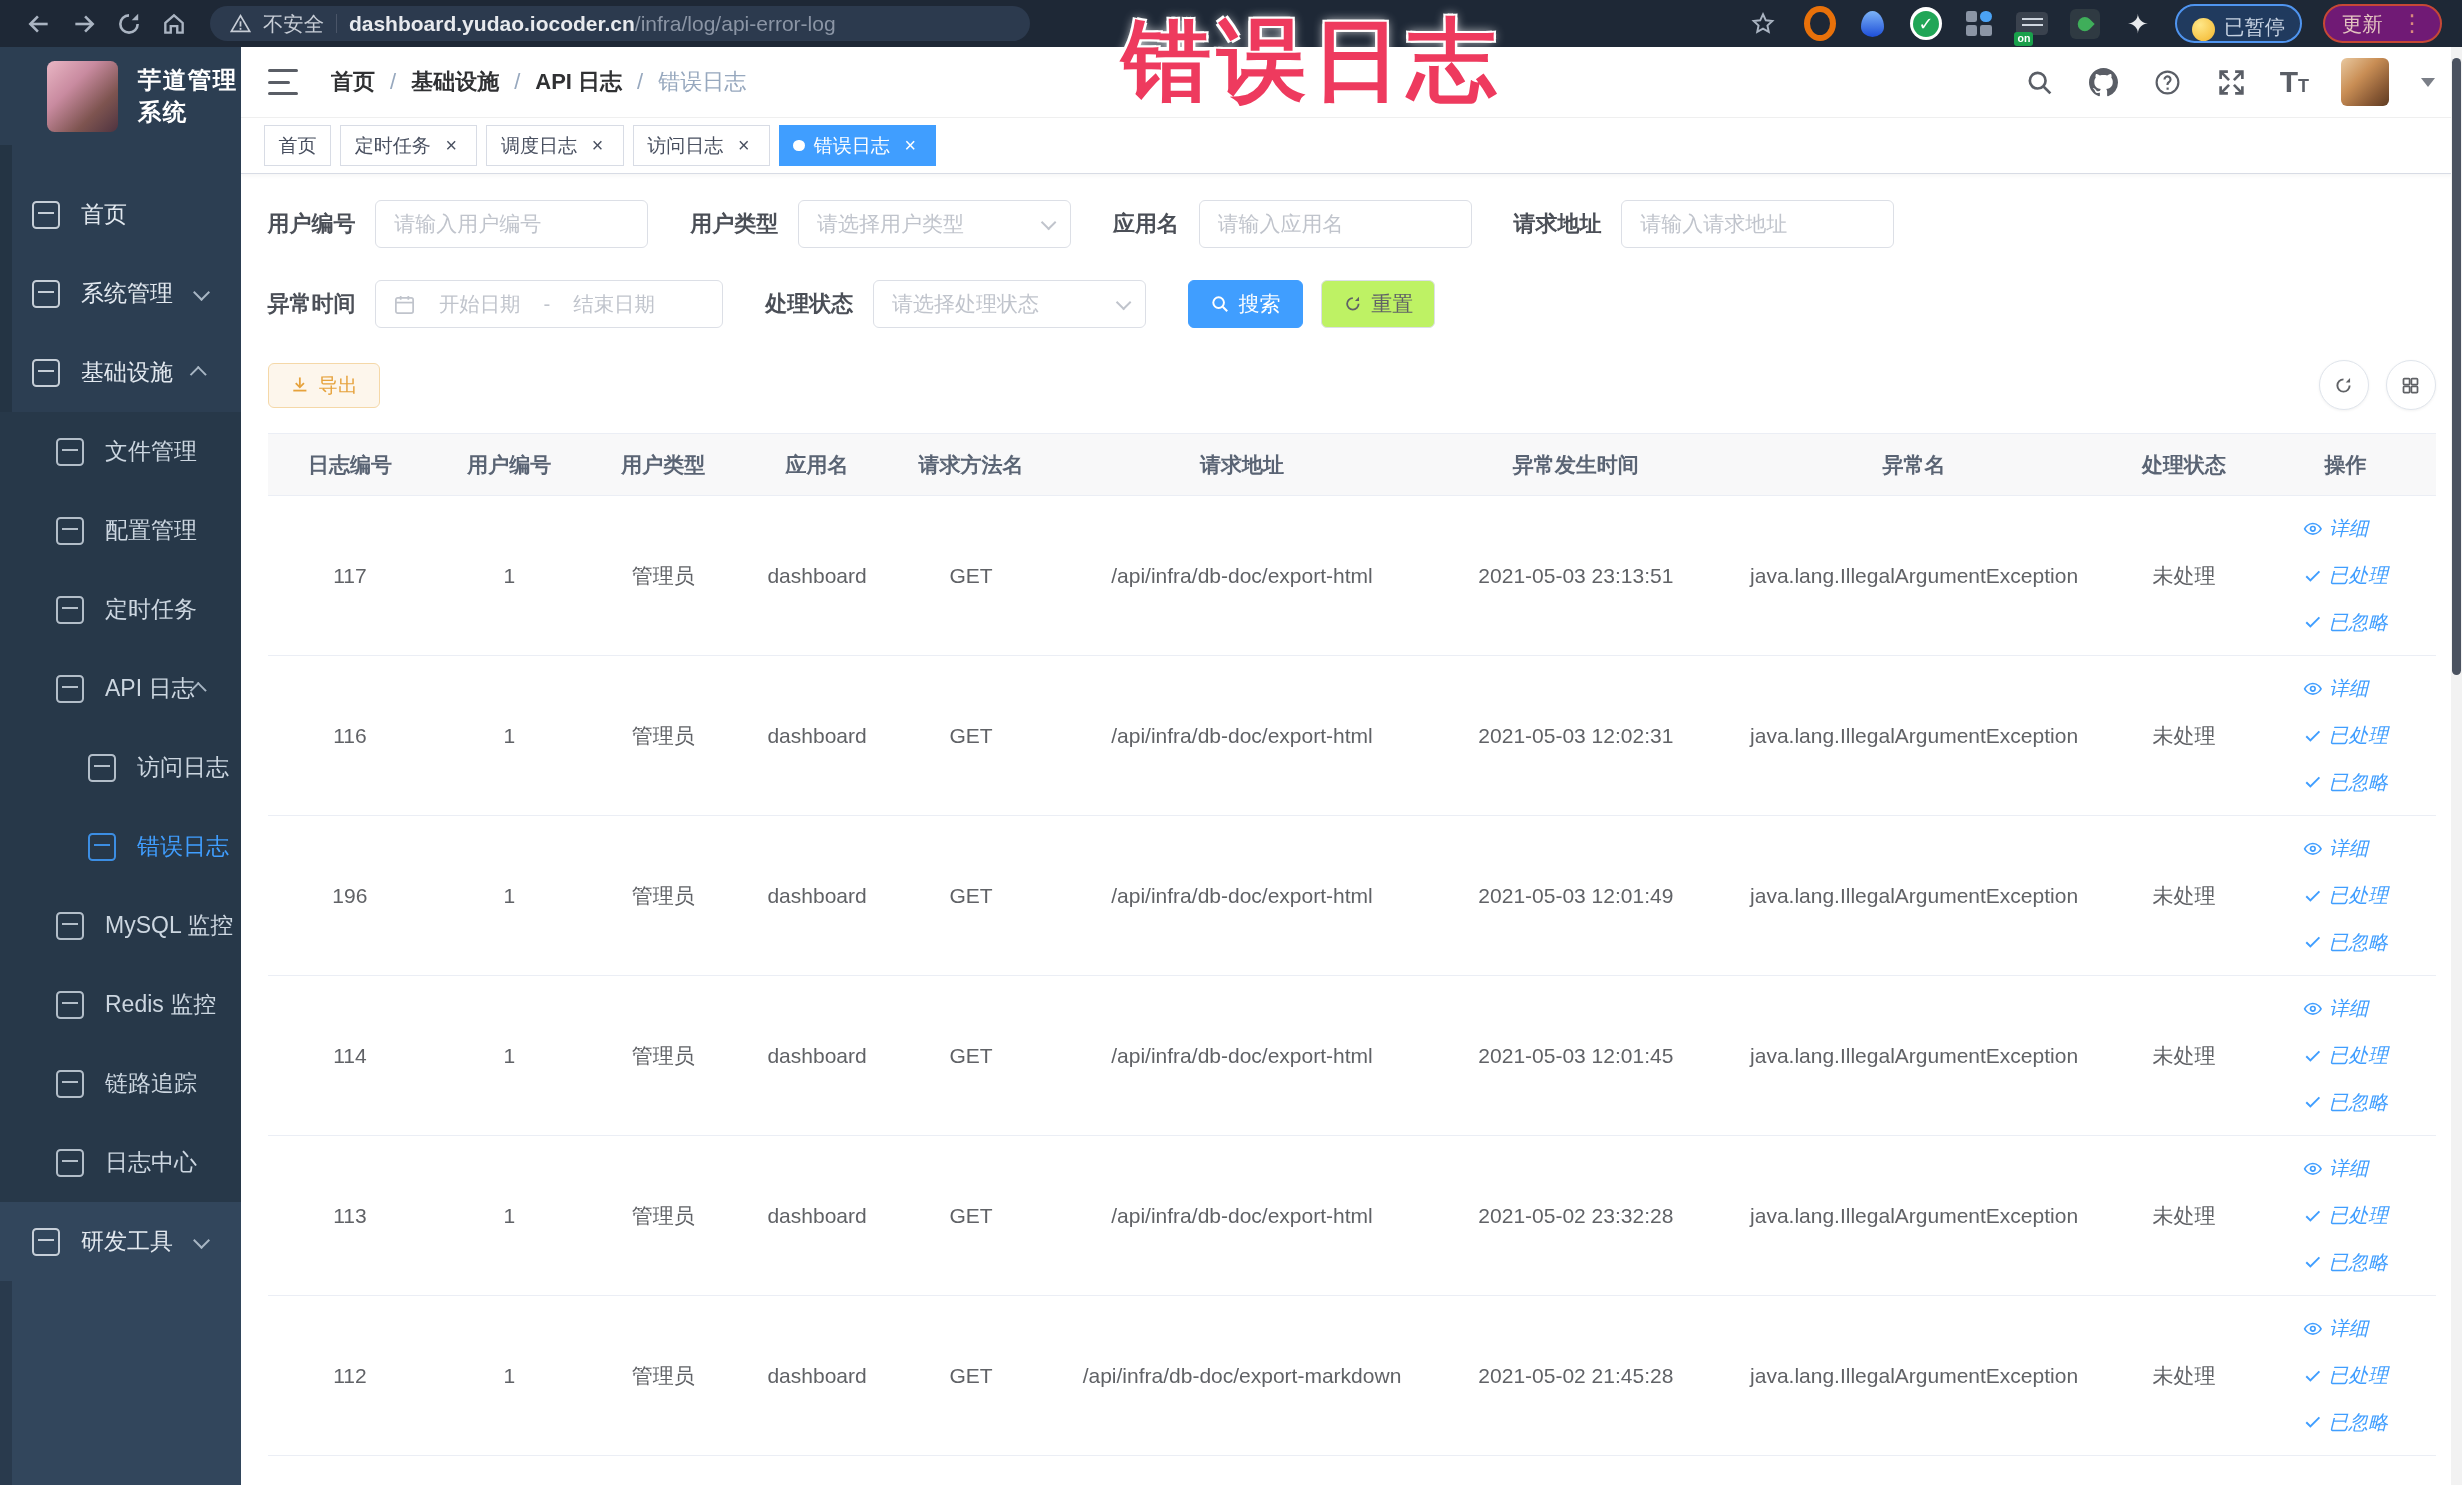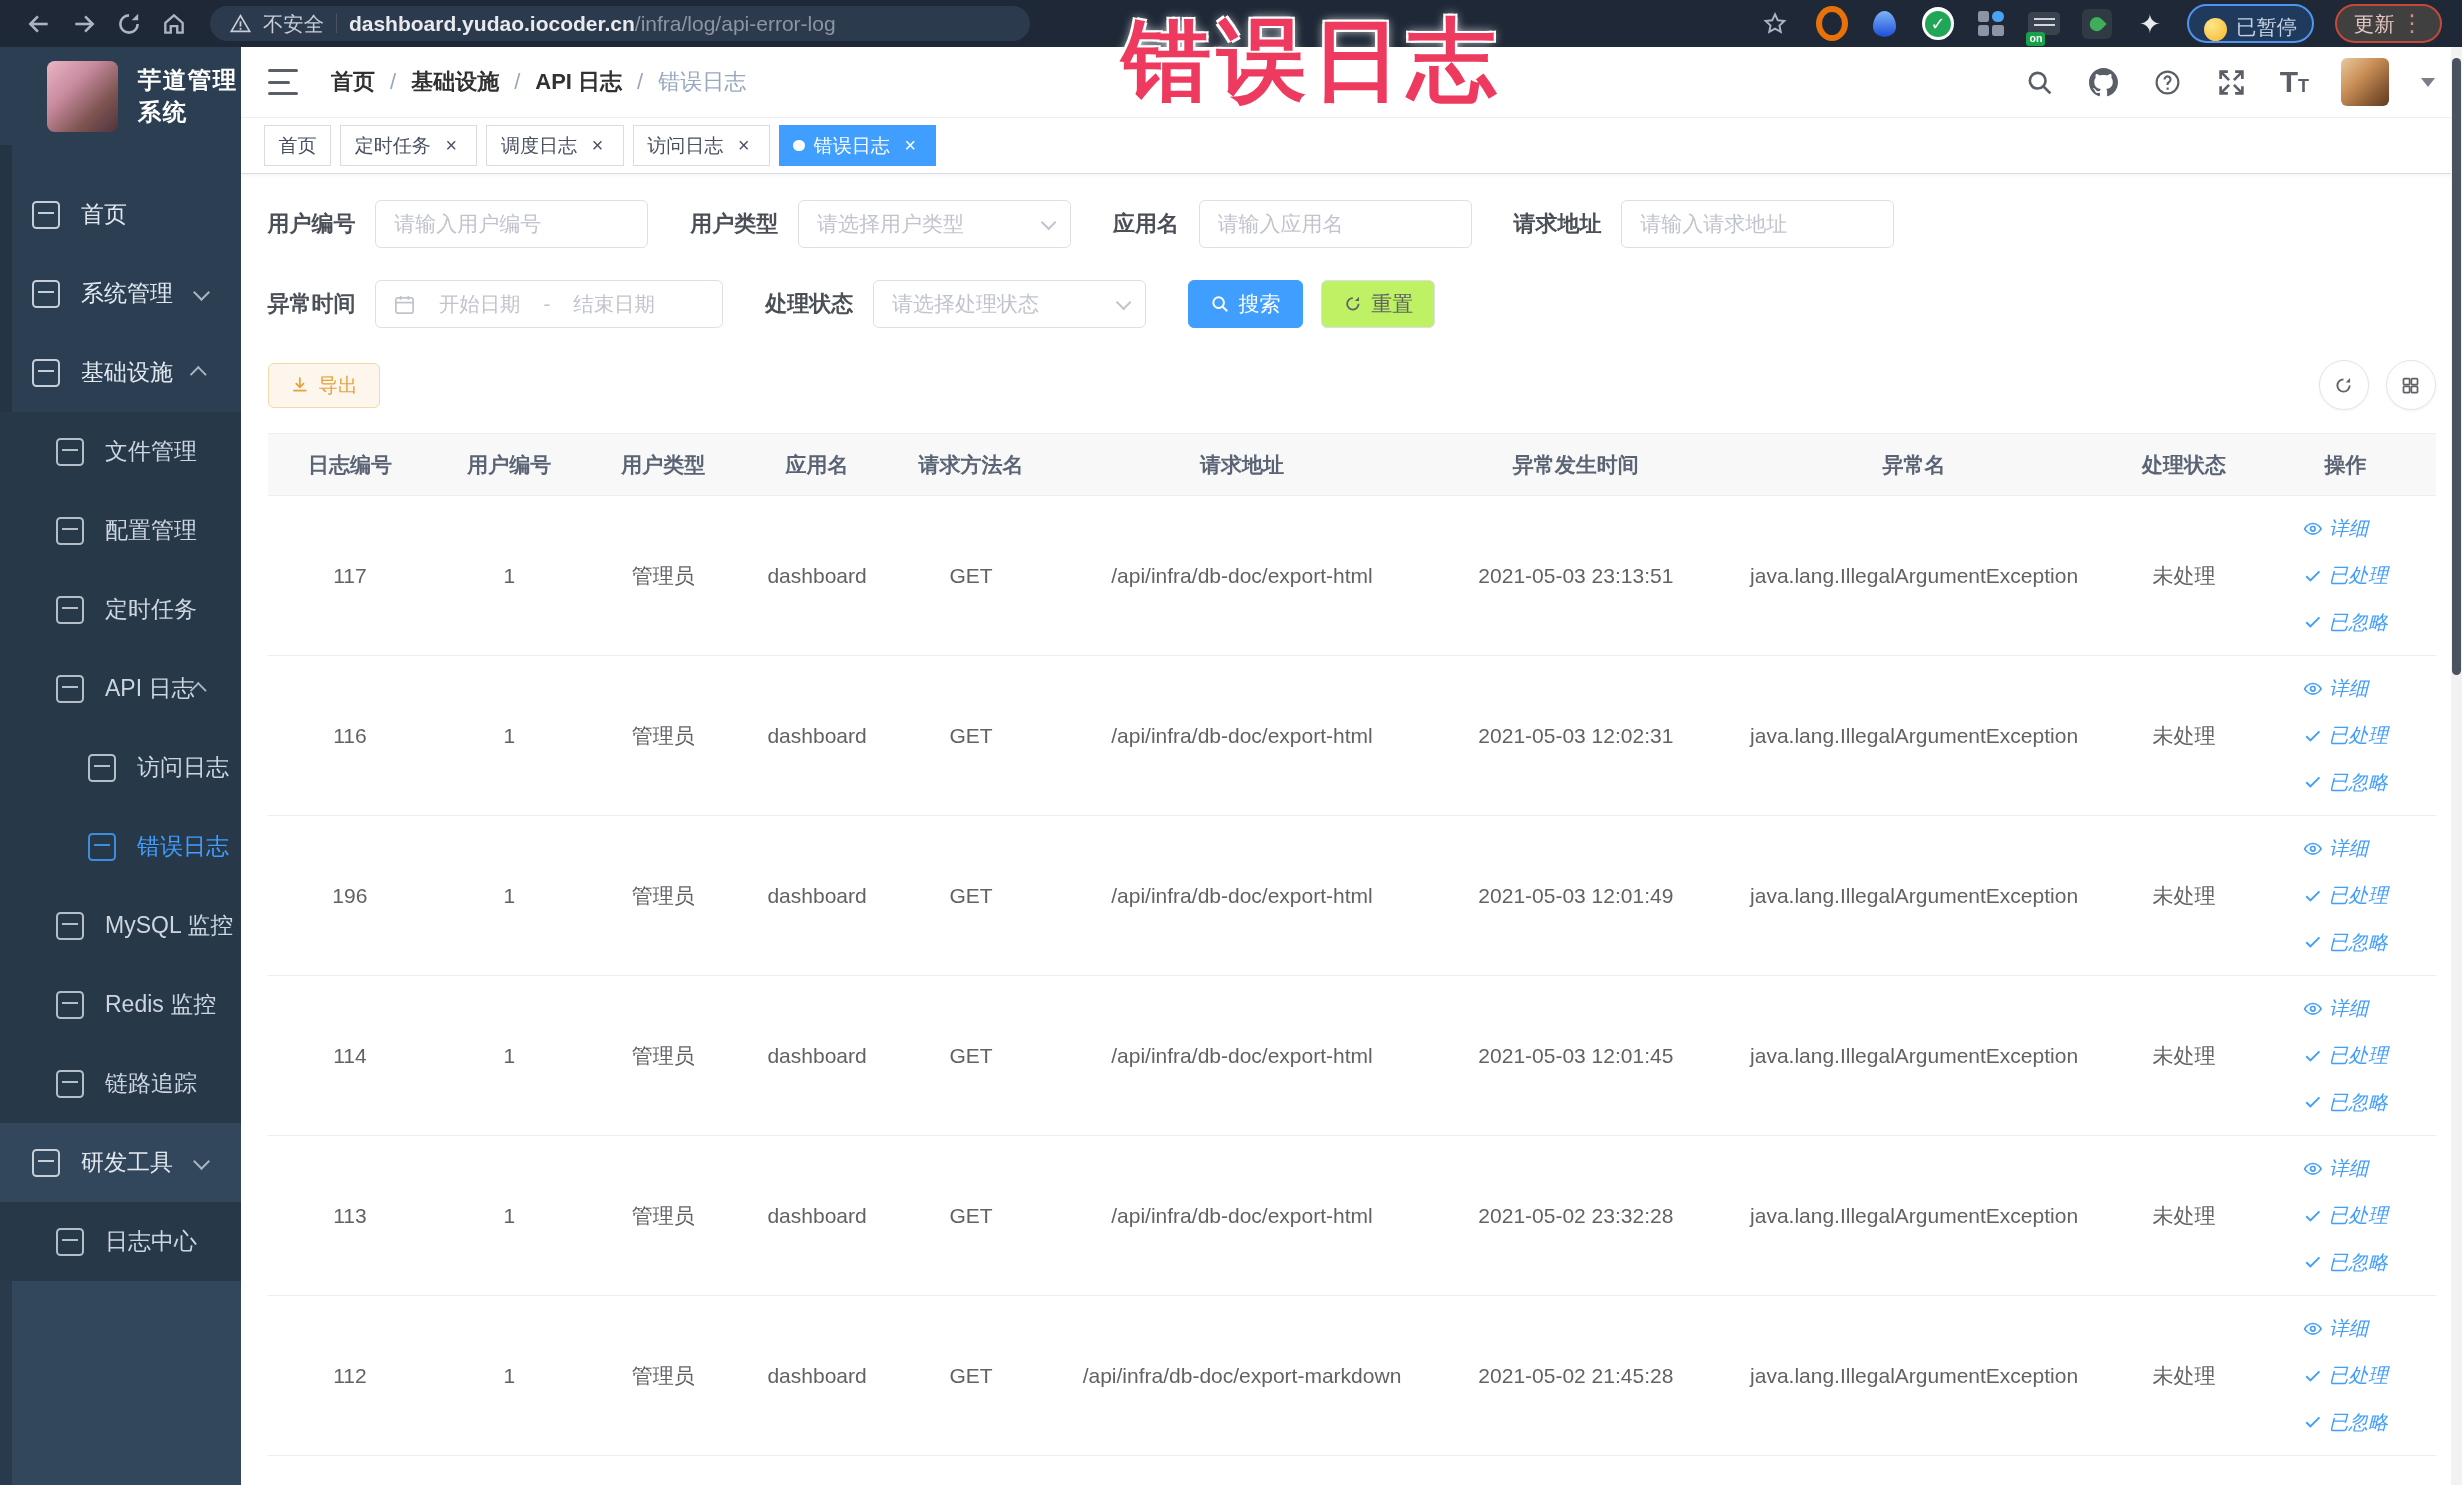--- a/index.html
+++ b/index.html
@@ -30,22 +30,22 @@
   .ext-switch::before{content:"";position:absolute;left:6px;top:6px;width:21px;height:2.3px;background:#cfd6df;box-shadow:0 6px 0 #cfd6df;}
   .switch-badge{position:absolute;left:-1.5px;bottom:-6px;background:#19a04b;color:#fff;font-size:10.6px;line-height:13.6px;
                 padding:0 3px;border-radius:3px;font-weight:bold;}
   .ext-leaf{width:30px;height:30px;background:#2f3a42;border-radius:6px;display:flex;align-items:center;justify-content:center;}
   .ext-leaf i{width:13.6px;height:13.6px;background:#3fae5a;border-radius:50% 0 50% 50%;transform:rotate(45deg);}
   .ext-star{color:#e8eaed;font-size:26px;line-height:1;}
   .paused-pill{height:35px;border:2.3px solid #4f94ef;background:#203a5e;border-radius:19.7px;display:flex;align-items:flex-end;
                gap:9px;padding:0 15px;}
   .emoji{width:23px;height:23px;border-radius:50%;background:radial-gradient(circle at 35% 30%,#ffe788,#f7c548 70%,#e8a93b);position:relative;}
   .paused-label{font-size:20.4px;color:#c6d2e2;}
-  .update-pill{height:35px;border:2.3px solid #c64836;background:#404040;border-radius:19.7px;display:flex;align-items:center;
-               gap:6px;padding:0 16.7px;}
+  .update-pill{height:35px;border:2.3px solid #c64836;background:#701a75;border-radius:19.7px;display:flex;align-items:center;
+               gap:18px;padding:0 16.7px;}
   .update-label{font-size:20.4px;color:#e3c4c0;}
   .kebab{color:#d98a7d;font-size:23px;letter-spacing:0;line-height:1;}
 
   
   .app{display:flex;height:1439px;}
   .sidebar{width:241px;background:#2c3e52;display:flex;flex-direction:column;position:relative;flex:0 0 auto;}
   .sidebar::before{content:"";position:absolute;left:0;top:98px;bottom:0;width:12px;background:rgba(0,0,0,.16);}
   .logo-row{height:98px;display:flex;align-items:center;gap:19.7px;padding-left:47px;flex:0 0 auto;}
   .logo-img{width:71px;height:71px;border-radius:7.6px;flex:0 0 auto;
             background:linear-gradient(135deg,#e9b6c4 0%,#c98ba0 35%,#7e5450 70%,#4e3340 100%);}
@@ -313,31 +313,31 @@
             <span class="mi"></span>
             <span>Redis 监控</span>
 
           </div>
           <div class="menu-item level-1 sec-sub">
 
             <span class="mi"></span>
             <span>链路追踪</span>
 
           </div>
+          <div class="menu-item level-1 sec-sub">
+
+            <span class="mi"></span>
+            <span>日志中心</span>
+
+          </div>
           <div class="menu-item level-0 sec-bottom">
 
             <span class="mi"></span>
             <span>研发工具</span>
             <span class="chev chev-down"></span>
-          </div>
-          <div class="menu-item level-1 sec-sub">
-
-            <span class="mi"></span>
-            <span>日志中心</span>
-
           </div>
         </nav>
       <div class="menu-fill"></div>
     </aside>
 
     <main class="main">
 
       <header class="topbar">
         <span class="hamburger">
             <i></i>

